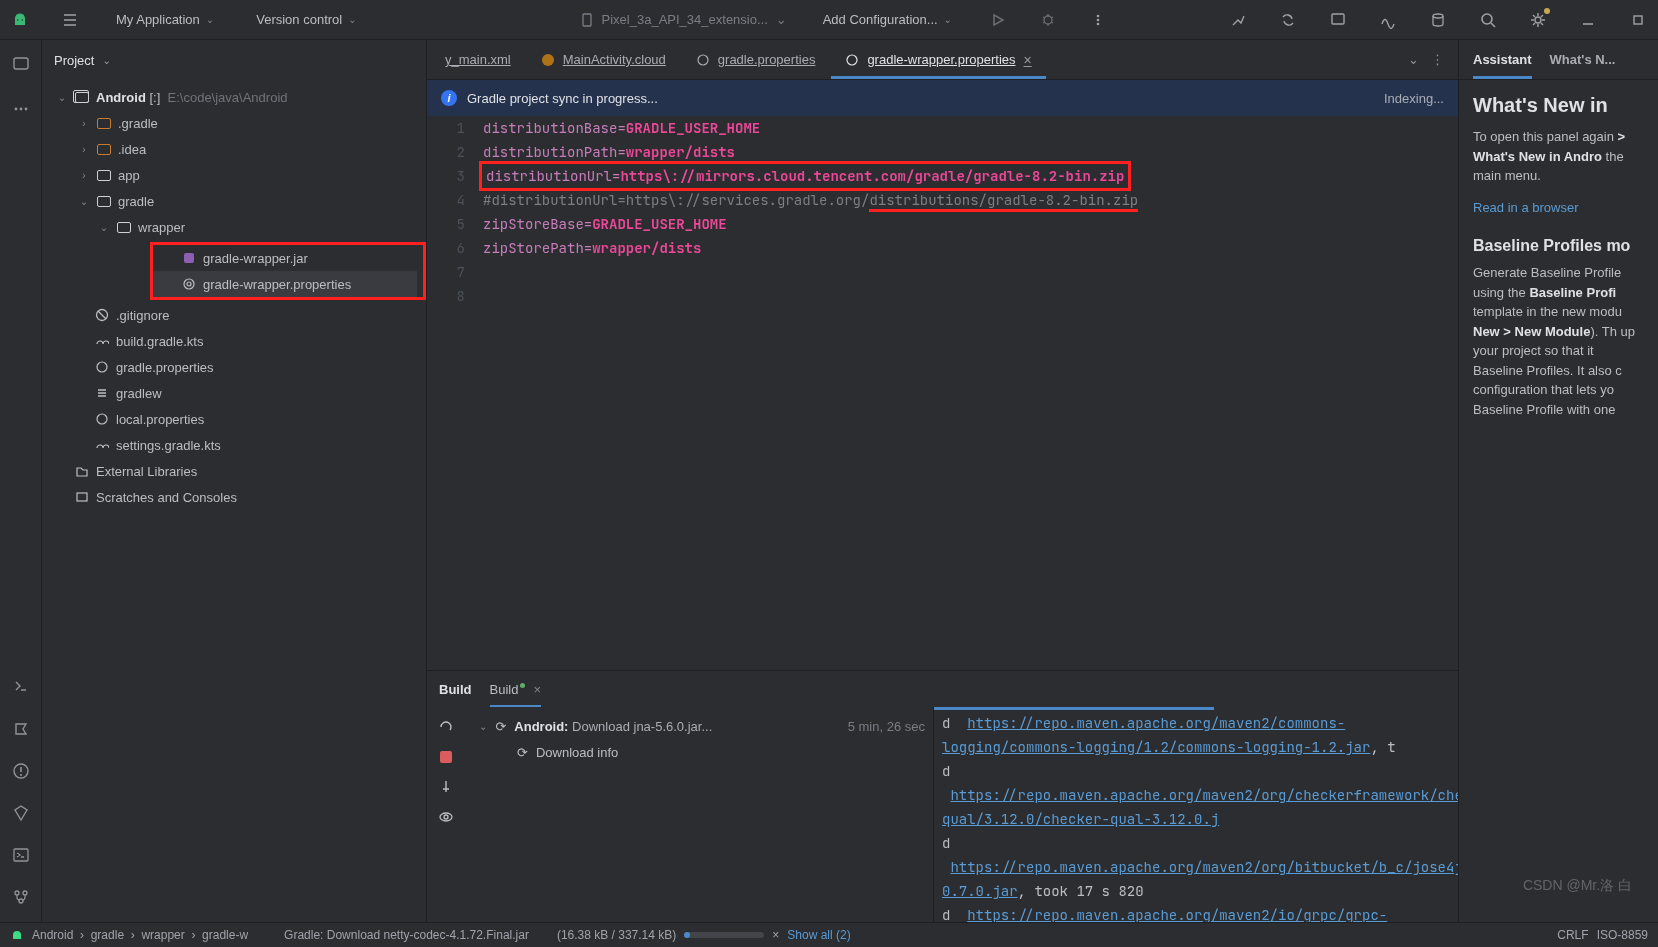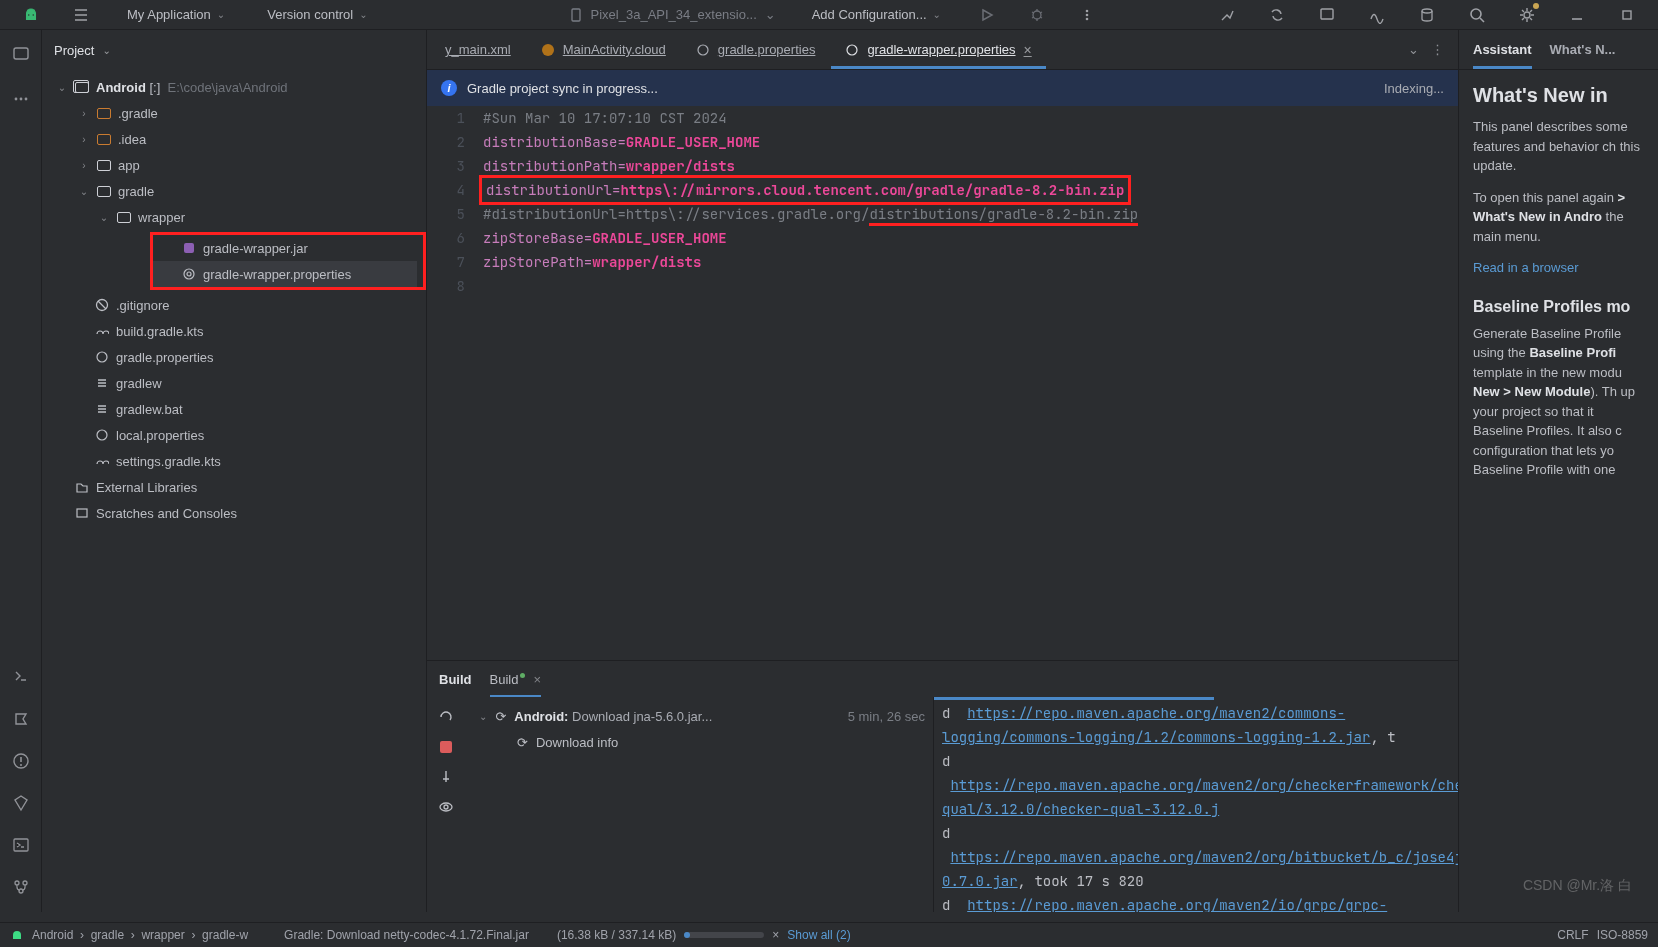--- a/index.html
+++ b/index.html
@@ -1,17 +1,17 @@
 <!DOCTYPE html>
 <html><head>
 <meta charset="utf-8">
 <style>
 * { margin: 0; padding: 0; box-sizing: border-box; }
 body { font-family: "Segoe UI", -apple-system, sans-serif; background: #2b2d30; color: #bcbec4; font-size: 13px; overflow: hidden; width: 1658px; height: 947px; position: relative; }
-.toolbar { height: 30px; background: #2b2d30; display: flex; align-items: center; padding: 0 21px; gap: 30px; border-bottom: 1px solid #1e1f22; }
+.toolbar { height: 40px; background: #2b2d30; display: flex; align-items: center; padding: 0 10px; gap: 30px; border-bottom: 1px solid #1e1f22; }
 .toolbar .icon { width: 20px; height: 20px; display: flex; align-items: center; justify-content: center; opacity: .8; }
 .toolbar .menu-item { display: flex; align-items: center; gap: 6px; padding: 4px 6px; color: #bcbec4; }
 .toolbar .menu-item .chev { font-size: 10px; opacity: .6; }
 .toolbar .spacer { flex: 1; }
 .toolbar .runconf { color: #7a7d85; display: flex; align-items: center; gap: 8px; }
 .settings-badge { position: relative; }
 .settings-badge::after { content: ""; position: absolute; top: -2px; right: -2px; width: 6px; height: 6px; background: #f2c55c; border-radius: 50%; }
 .main { display: flex; height: calc(100% - 40px - 25px); }
 .leftrail { width: 42px; background: #2b2d30; border-right: 1px solid #1e1f22; display: flex; flex-direction: column; align-items: center; padding-top: 12px; gap: 20px; }
 .leftrail .ic { width: 22px; height: 22px; opacity: .7; display: flex; align-items: center; justify-content: center; }
@@ -337,28 +337,20 @@
           <span class="fic">
             <svg width="14" height="14">
               <path stroke="#bcbec4" stroke-width="1.3" d="M3 4h8M3 7h8M3 10h8"></path>
             </svg>
           </span>
           <span class="lbl">gradlew</span>
         </div>
       <div class="tree-row" style="padding-left:52px">
           <span class="fic">
             <svg width="14" height="14">
-              <path stroke="#bcbec4" stroke-width="1.3" d="M3 4h8M3 7h8M3 10h8"></path>
-            </svg>
-          </span>
-          <span class="lbl">gradlew.bat</span>
-        </div>
-      <div class="tree-row" style="padding-left:52px">
-          <span class="fic">
-            <svg width="14" height="14">
               <circle cx="7" cy="7" r="5" fill="none" stroke="#bcbec4" stroke-width="1.2"></circle>
             </svg>
           </span>
           <span class="lbl">local.properties</span>
         </div>
       <div class="tree-row" style="padding-left:52px">
           <span class="fic">
             <svg width="14" height="14">
               <path stroke="#bcbec4" stroke-width="1.2" fill="none" d="M2 10a3 3 0 016 0m0 0a3 3 0 016 0"></path>
             </svg>
@@ -423,21 +415,20 @@
           <div>1</div>
           <div>2</div>
           <div>3</div>
           <div>4</div>
           <div>5</div>
           <div>6</div>
           <div>7</div>
           <div>8</div>
         </div>
       <div class="code">
-        <div><span class="c-comment">#Sun Mar 10 17:07:10 CST 2024</span></div>
         <div><span class="c-key">distributionBase</span><span class="c-key">=</span><span class="c-val">GRADLE_USER_HOME</span></div>
         <div><span class="c-key">distributionPath</span><span class="c-key">=</span><span class="c-val">wrapper/dists</span></div>
         <div><span class="redbox"><span class="c-key">distributionUrl</span><span class="c-key">=</span><span class="c-val">https\://mirrors.cloud.tencent.com/gradle/gradle-8.2-bin.zip</span></span></div>
         <div><span class="c-comment">#distributionUrl=https\://services.gradle.org/<span class="redund">distributions/gradle-8.2-bin.zip</span></span></div>
         <div><span class="c-key">zipStoreBase</span><span class="c-key">=</span><span class="c-val">GRADLE_USER_HOME</span></div>
         <div><span class="c-key">zipStorePath</span><span class="c-key">=</span><span class="c-val">wrapper/dists</span></div>
       </div>
     </div>
 
     <div class="build">
@@ -491,21 +482,20 @@
     </div>
   </div>
 
   <div class="rightpanel">
     <div class="rp-hdr">
       <div class="rp-tab active">Assistant</div>
       <div class="rp-tab" style="color:#a9acb3">What's N...</div>
     </div>
     <div class="rp-body">
       <h2>What's New in</h2>
-      <p>This panel describes some features and behavior ch this update.</p>
       <p><span>To open this panel again </span><b>&gt; What's New in Andro</b><span> the main menu.</span></p>
       <p><a href="#">Read in a browser</a></p>
       <h3>Baseline Profiles mo</h3>
       <p><span>Generate Baseline Profile using the </span><b>Baseline Profi</b><span> template in the new modu </span><b>New &gt; New Module</b><span>). Th up your project so that it Baseline Profiles. It also c configuration that lets yo Baseline Profile with one </span></p>
     </div>
   </div>
 </div>
 
 <div class="statusbar">
   <span>

